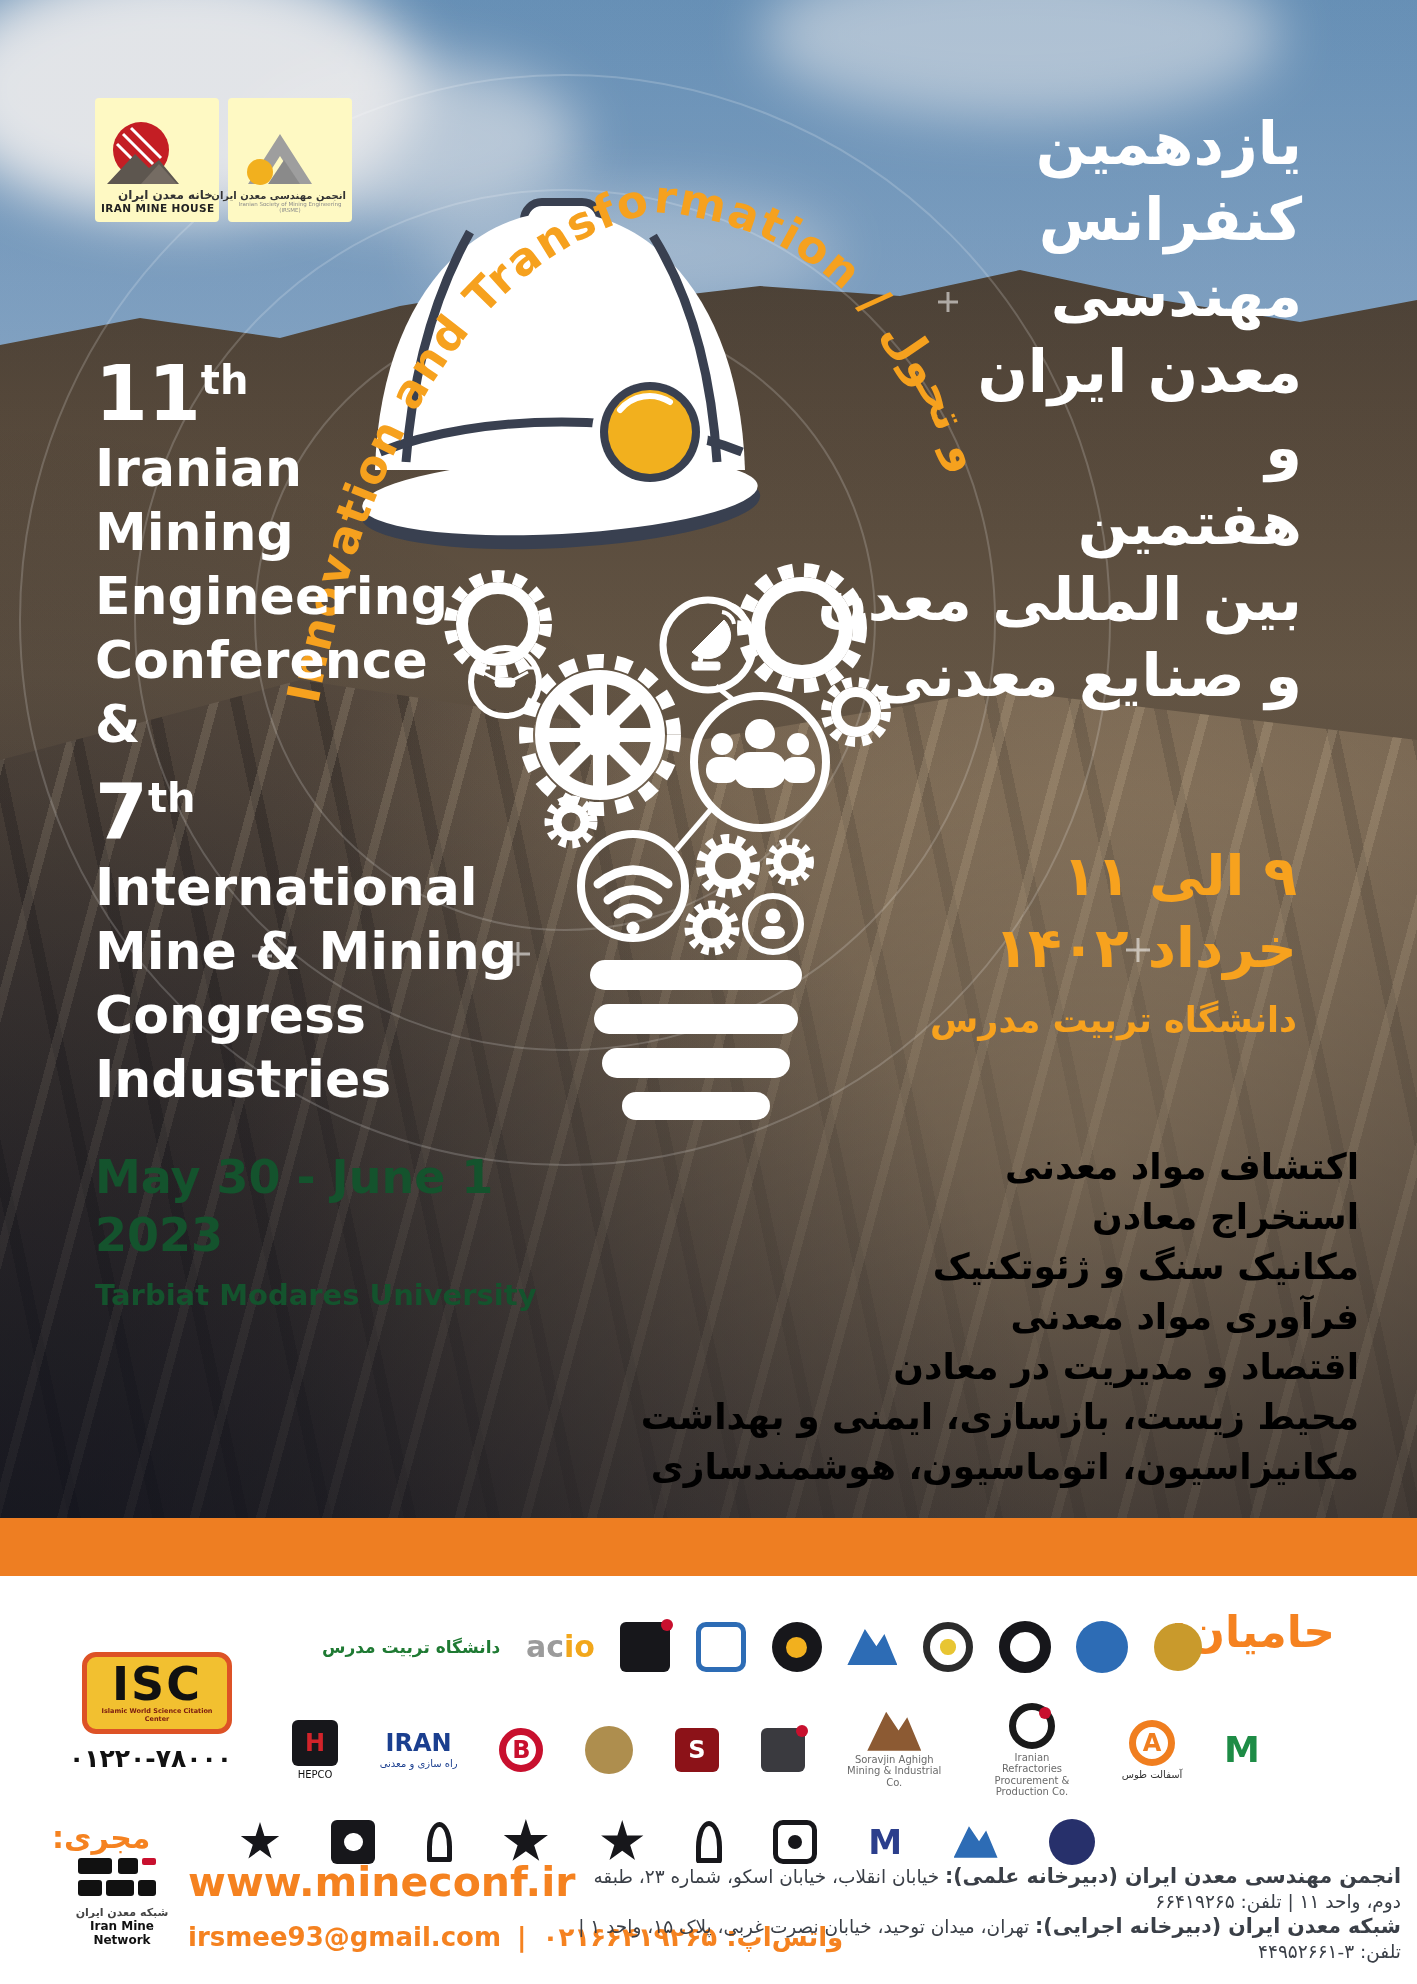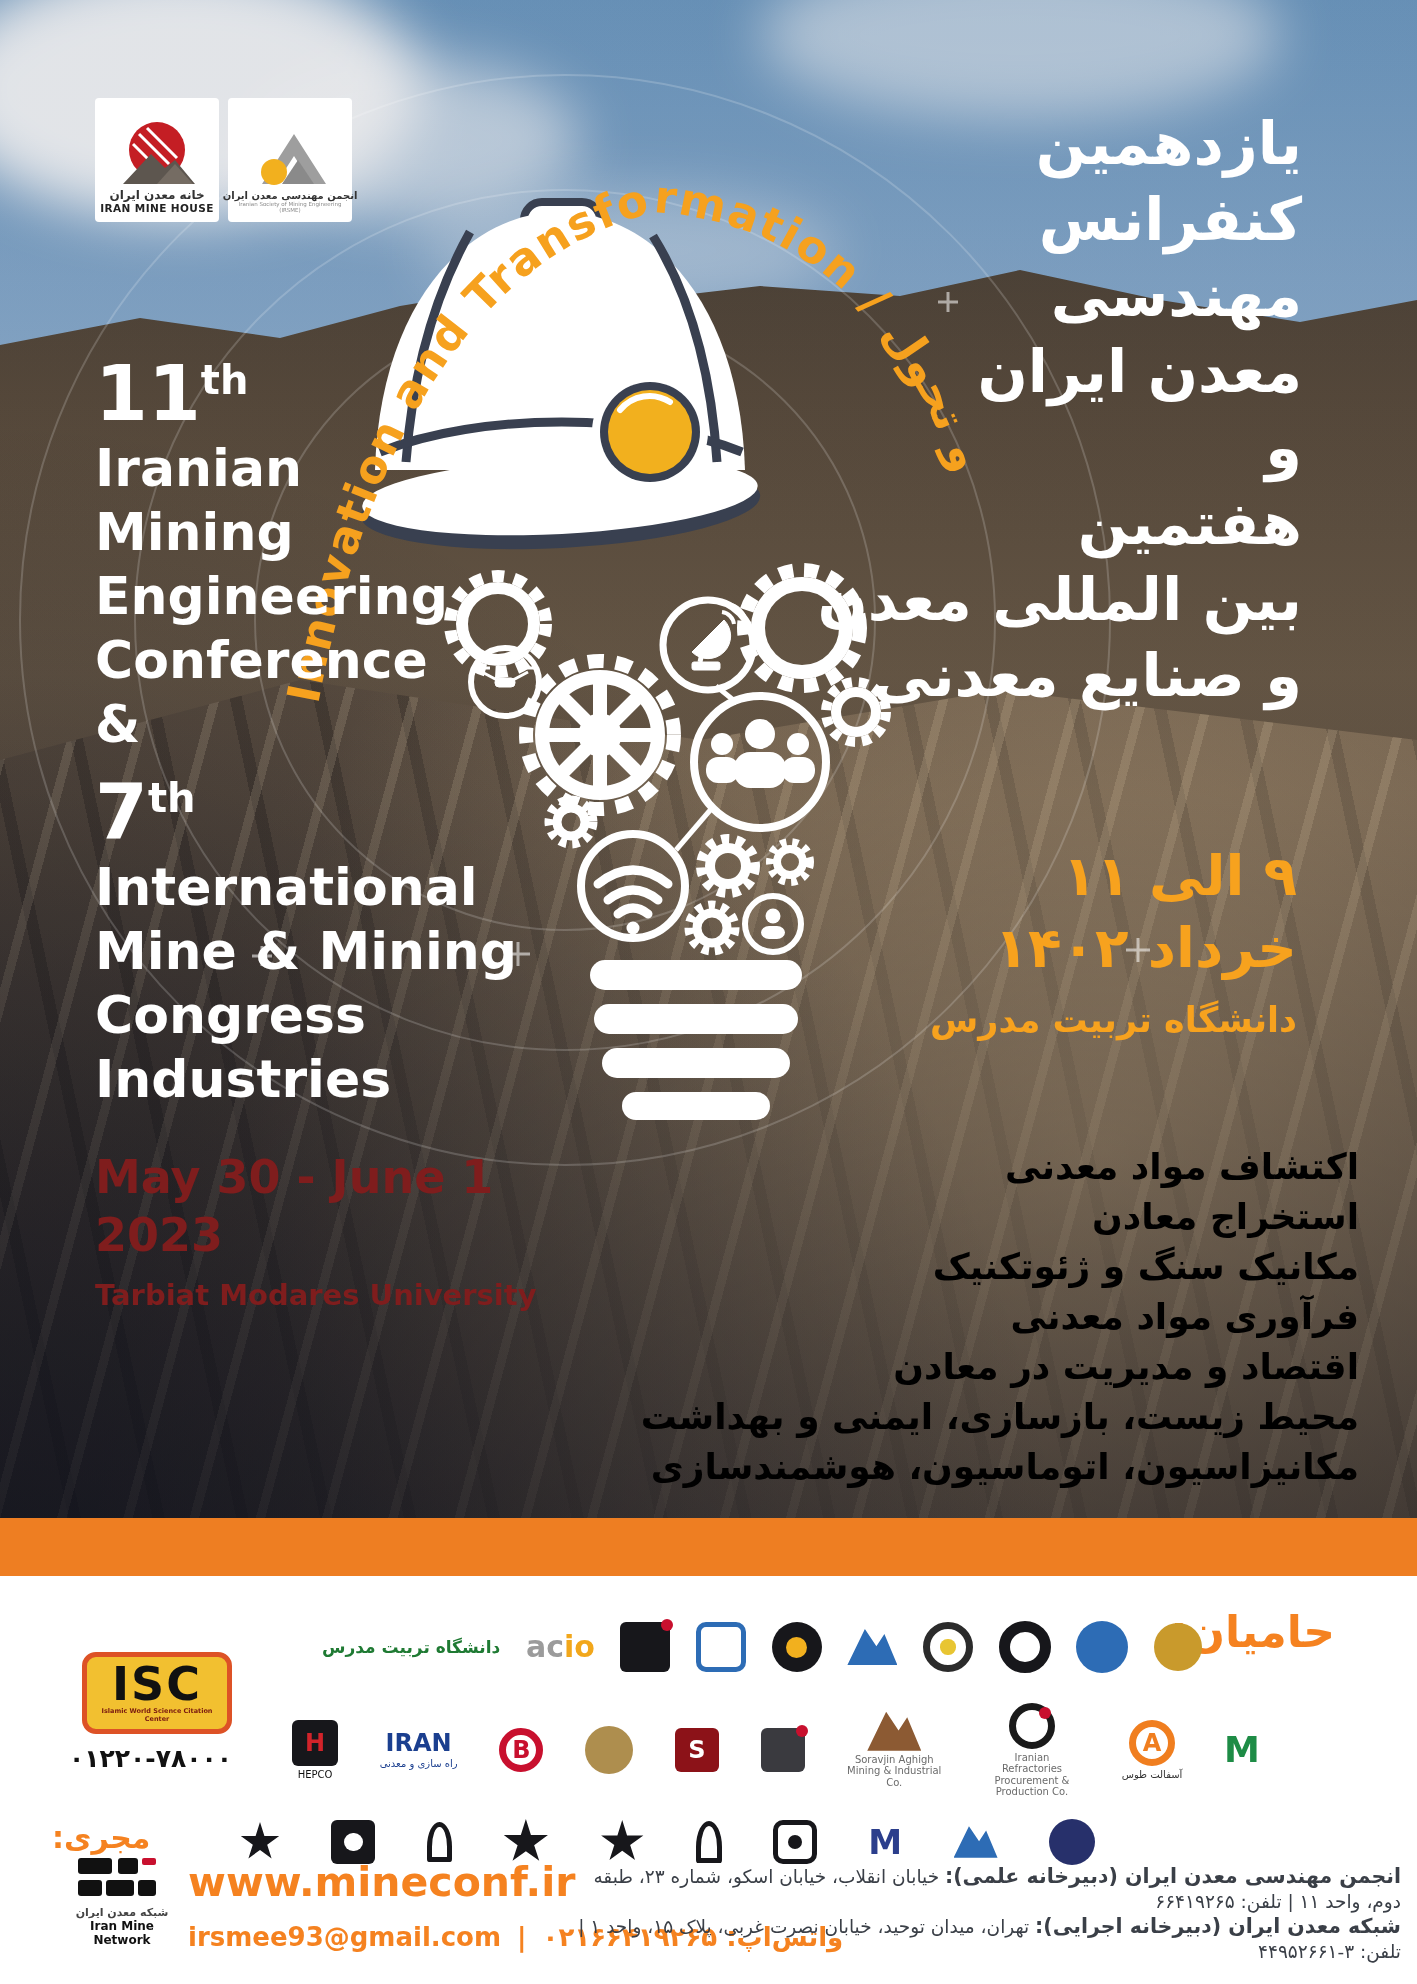--- a/index.html
+++ b/index.html
@@ -21,31 +21,31 @@
       radial-gradient(ellipse at 45% 85%, rgba(190,160,120,.25), transparent 50%),
       repeating-linear-gradient(105deg, rgba(228,206,170,.22) 0 9px, transparent 9px 64px),
       repeating-linear-gradient(78deg, rgba(25,20,16,.28) 0 12px, transparent 12px 82px),
       linear-gradient(200deg,#87745a 0%,#6e5c48 30%,#594b3c 55%,#3c342d 85%);}
   .tint{position:absolute;inset:0;
     background:
       radial-gradient(ellipse at 0% 95%, rgba(10,14,28,.75), transparent 55%),
       linear-gradient(180deg, rgba(30,35,55,.10) 40%, rgba(22,22,30,.55) 78%, rgba(16,15,20,.85) 100%);}
 
   
-  .logo-card{position:absolute;background:#ffffff;border-radius:4px;display:flex;flex-direction:column;
-    align-items:center;justify-content:flex-end;padding:8px 6px;box-sizing:border-box;}
+  .logo-card{position:absolute;background:#fef9c3;border-radius:4px;display:flex;flex-direction:column;
+    justify-content:flex-end;padding:8px 6px;box-sizing:border-box;}
   .logo-card .fa-name{font-size:12px;font-weight:bold;color:#333;direction:rtl;white-space:nowrap;}
   .logo-card .en-name{font-size:10.5px;font-weight:bold;color:#222;letter-spacing:.4px;white-space:nowrap;}
   .logo-card .en-sub{font-size:5.5px;color:#8a8a8a;text-align:center;line-height:1.2;}
 
   
   .left-block{position:absolute;left:95px;top:338px;color:#fff;font-weight:bold;line-height:64px;font-size:52px;}
   .left-block .edition{font-size:76px;line-height:84px;}
   .left-block sup{font-size:40px;margin-top:36px;}
-  .left-dates{position:absolute;left:95px;top:1148px;color:#7f1d1d;font-weight:bold;}
+  .left-dates{position:absolute;left:95px;top:1148px;color:#14532d;font-weight:bold;}
   .left-dates .d{font-size:46px;line-height:58px;}
   .left-dates .v{font-size:29px;margin-top:14px;}
 
   .right-title{position:absolute;right:115px;top:106px;text-align:right;color:#fff;
     font-weight:bold;font-size:59px;line-height:76px;direction:rtl;}
   .right-dates{position:absolute;right:120px;top:840px;text-align:right;color:#F7A21E;
     font-weight:bold;direction:rtl;}
   .right-dates .d{font-size:55px;line-height:72px;}
   .right-dates .v{font-size:35px;margin-top:16px;}
   .topics{position:absolute;right:58px;top:1142px;text-align:right;color:#000000;

